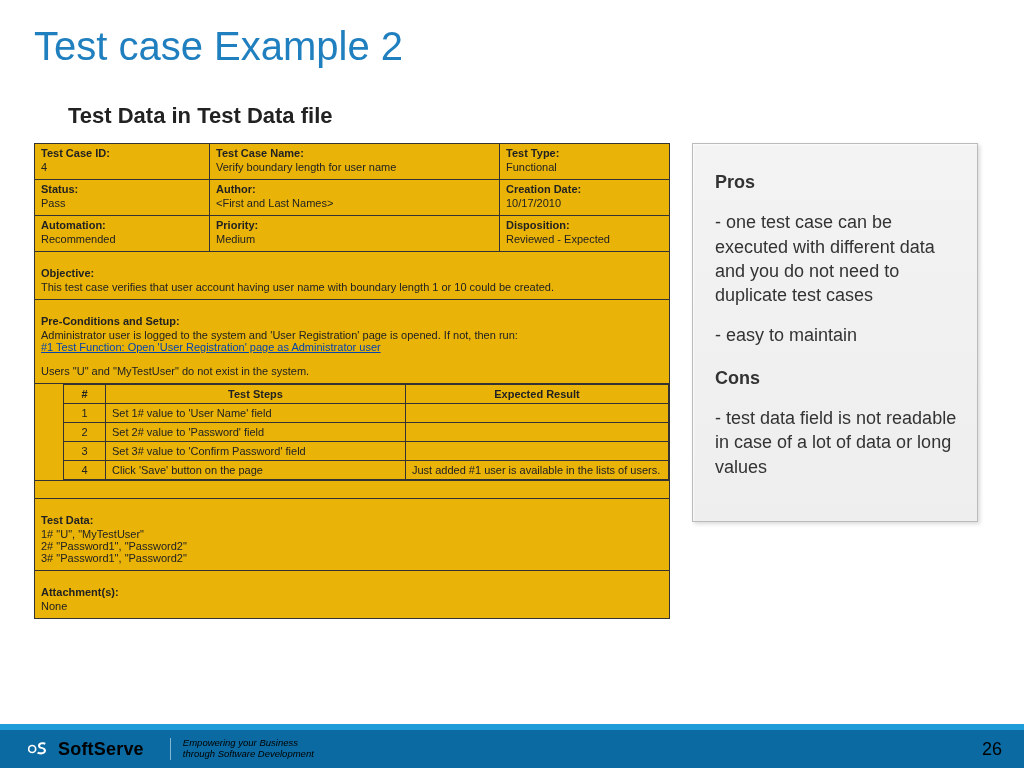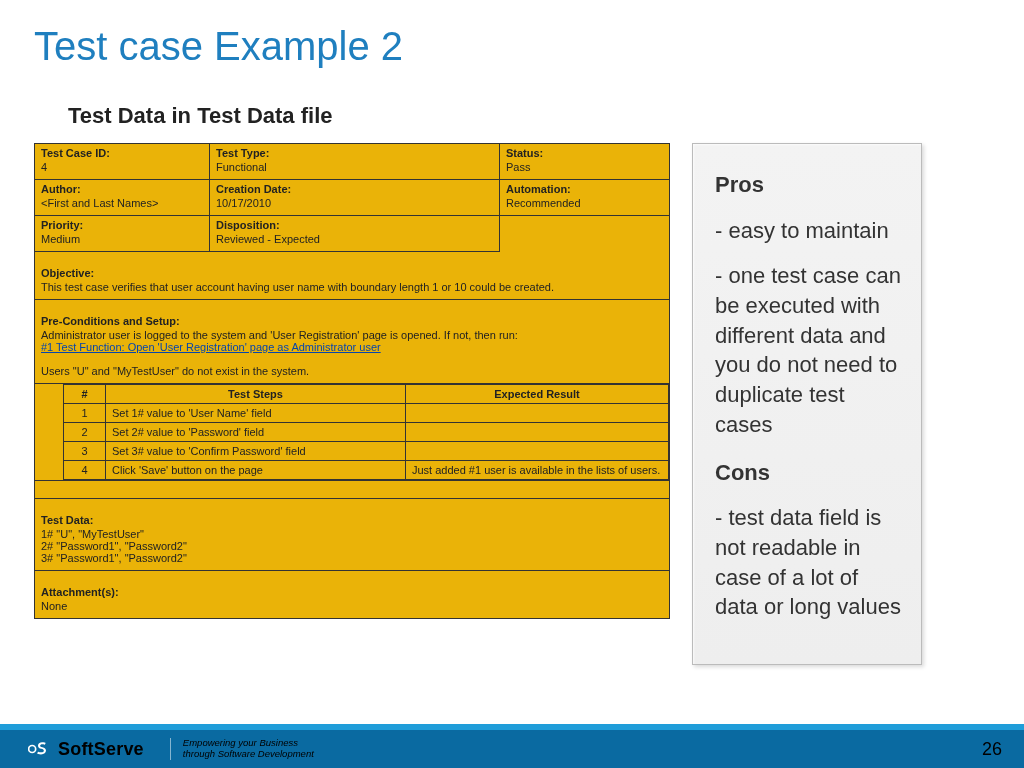--- a/index.html
+++ b/index.html
@@ -66,26 +66,26 @@
     font-size: 11px;
     text-align: left;
     vertical-align: top;
   }
   .steps-tbl th { font-weight: 700; text-align: center; }
   .steps-tbl .col-num { width: 42px; text-align: center; }
   .steps-wrap { border-bottom: 1px solid #333; padding: 0 0 0 28px; }
   .steps-tbl tr td:first-child { text-align: center; border-left: 1px solid #333; }
   .gap-row { height: 18px; border-bottom: 1px solid #333; }
   .sidebar {
-    width: 230px;
+    width: 286px;
     border: 1px solid #bbb;
     background: linear-gradient(#f3f3f3,#eee);
     box-shadow: inset 1px 1px 2px rgba(255,255,255,.7), 2px 2px 4px rgba(0,0,0,.15);
     padding: 26px 20px 26px 22px;
-    font-size: 22px;
+    font-size: 18px;
     line-height: 1.35;
     color: #333;
   }
   .sidebar .h { font-weight: 700; margin-top: 0; }
   .sidebar p { margin: 0 0 16px 0; }
   .sidebar .h2 { font-weight: 700; margin-top: 18px; }
   .footer {
     position: absolute;
     left: 0; right: 0; bottom: 0;
     height: 44px;
@@ -129,20 +129,24 @@
 
 <div class="content-row">
 
   <div class="tc-panel">
     <div class="tc-grid">
       <div>
         <span class="lbl">Test Case ID:</span>
         <span>4</span>
       </div>
       <div>
+        <span class="lbl">Test Case Name:</span>
+        <span>Verify boundary length for user name</span>
+      </div>
+      <div>
         <span class="lbl">Test Type:</span>
         <span>Functional</span>
       </div>
 
       <div>
         <span class="lbl">Status:</span>
         <span>Pass</span>
       </div>
       <div>
         <span class="lbl">Author:</span>
@@ -228,22 +232,22 @@
     </div>
 
     <div class="full-row" style="border-bottom:none">
       <span class="lbl">Attachment(s):</span>
       <span>None</span>
     </div>
   </div>
 
   <div class="sidebar">
     <p class="h">Pros</p>
+    <p>- one test case can be executed with different data and you do not need to duplicate test cases</p>
     <p>- easy to maintain</p>
-    <p>- one test case can be executed with different data and you do not need to duplicate test cases</p>
     <p class="h2">Cons</p>
     <p>- test data field is not readable in case of a lot of data or long values</p>
   </div>
 </div>
 
 <div class="footer">
   <div class="stripe"></div>
   <div class="bar">
     <div class="brand">
       <svg class="brand-logo" viewBox="0 0 24 24">

